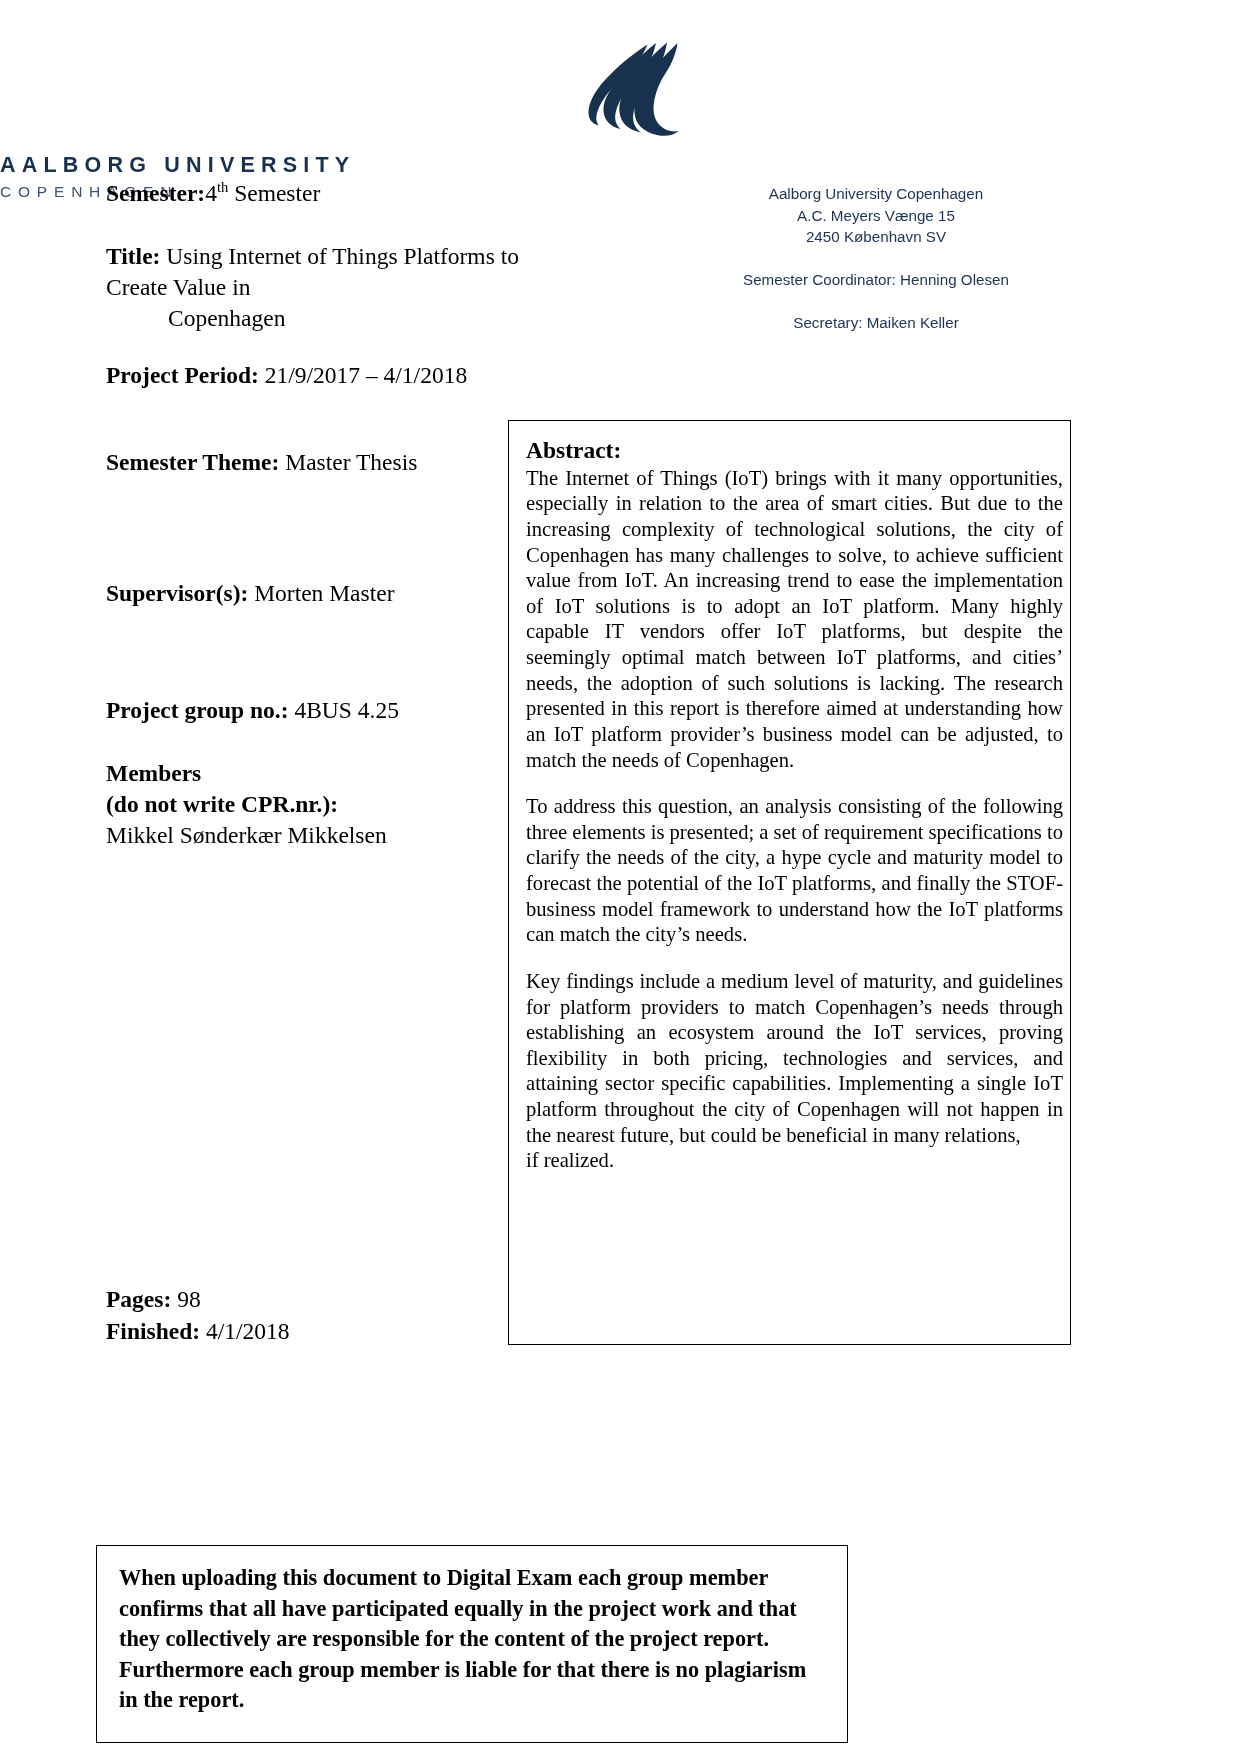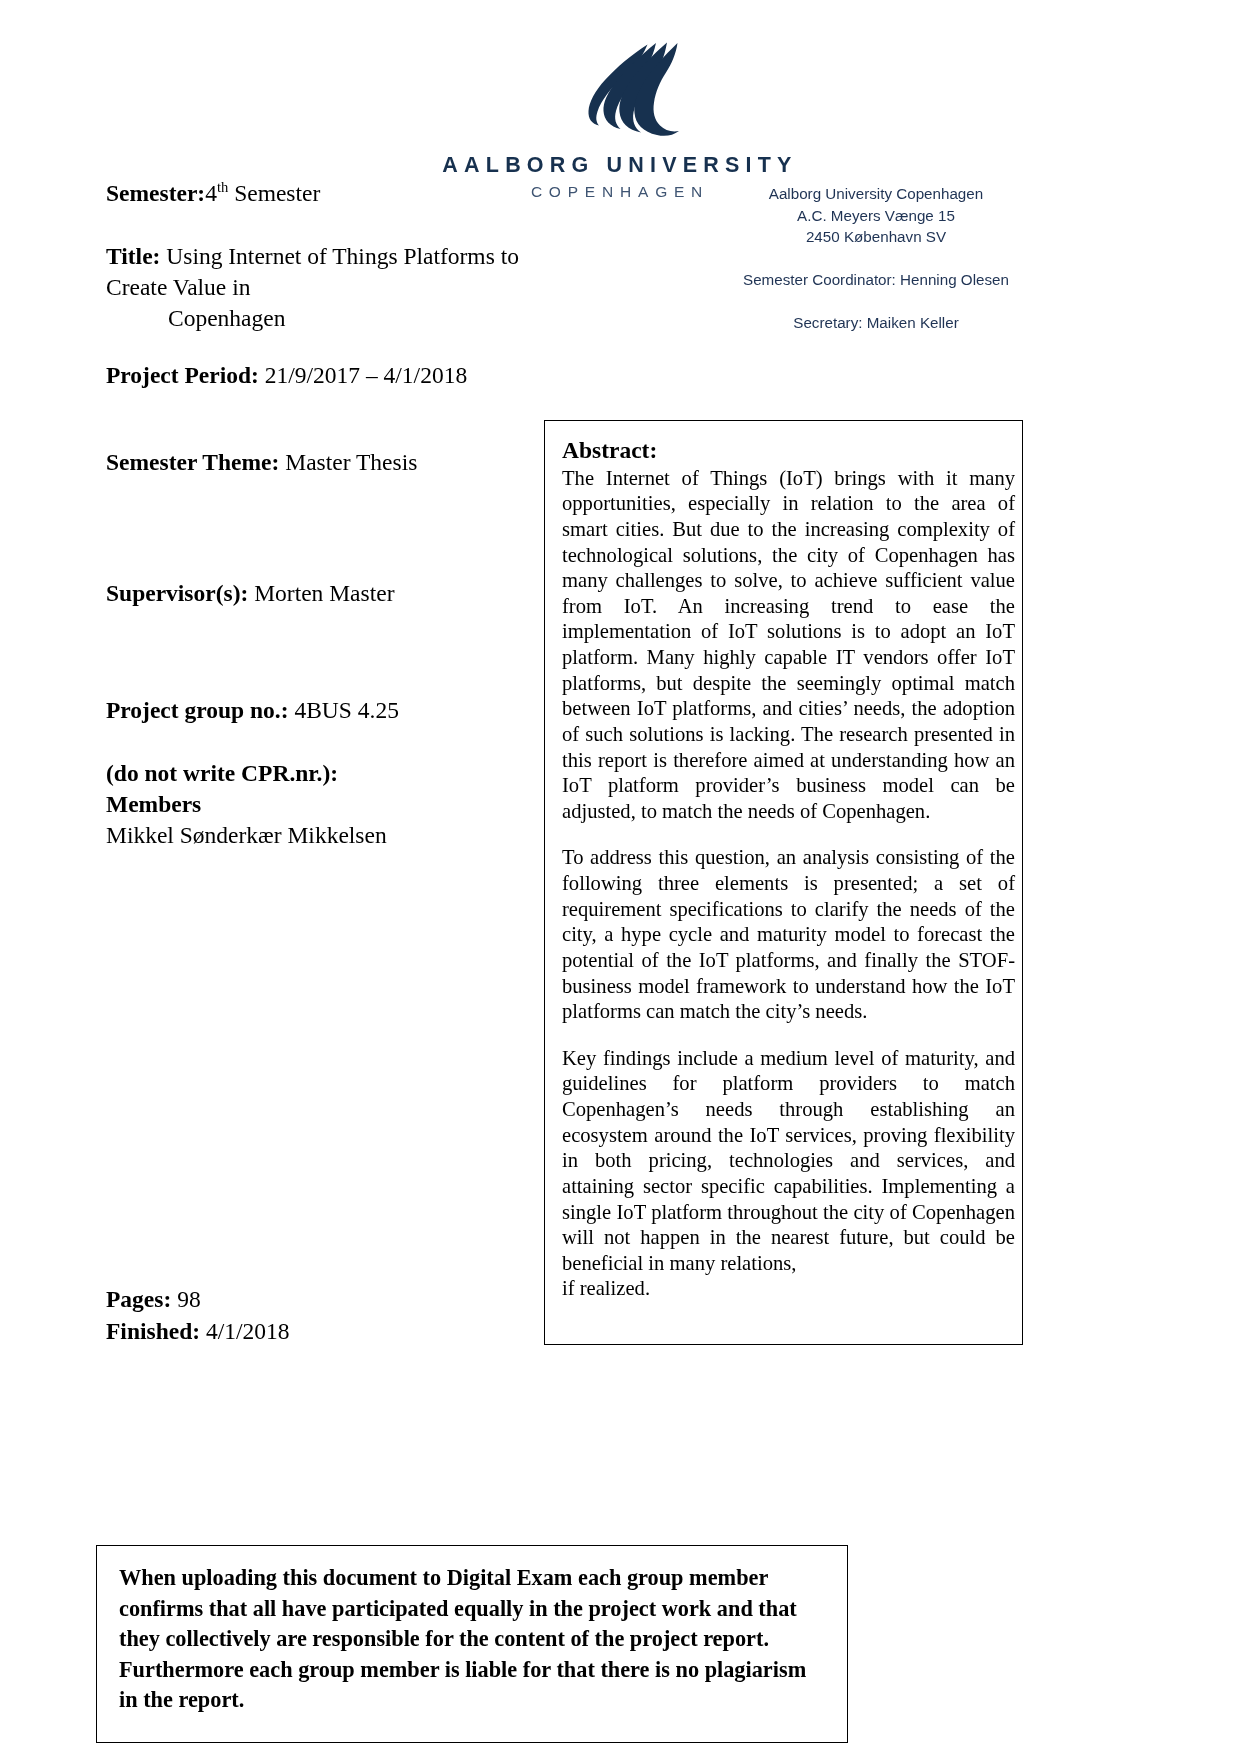--- a/index.html
+++ b/index.html
@@ -22,21 +22,20 @@
     height: 1755px;
     box-sizing: border-box;
   }
 
   
   .logo-block {
     position: absolute;
     top: 42px;
     left: 0;
     width: 1240px;
-    text-align: center;
   }
   .logo-mark {
     width: 130px;
     height: 98px;
     margin: 0 auto;
     display: block;
   }
   .logo-wordmark {
     margin-top: 14px;
     font-family: "Liberation Sans", "DejaVu Sans", sans-serif;
@@ -104,23 +103,23 @@
     line-height: 1.43;
     color: #1f3354;
     text-align: center;
   }
   .right-col .blk { margin-bottom: 21px; }
   .right-col .blk:last-child { margin-bottom: 2px; }
 
   
   .abstract-box {
     position: absolute;
-    left: 544px;
+    left: 508px;
     top: 420px;
-    width: 479px;
+    width: 563px;
     height: 925px;
     box-sizing: border-box;
     border: 1.4px solid #000000;
     padding: 16px 7px 10px 17px;
     overflow: hidden;
   }
   .abstract-title {
     font-size: 23.5px;
     font-weight: bold;
     line-height: 1.18;
@@ -204,22 +203,22 @@
 
     <div class="gap-86"></div>
 
     <div class="field">
       <b>Project group no.:</b><span> 4BUS 4.25</span>
     </div>
 
     <div class="gap-32"></div>
 
     <div class="field">
+      <div><b>Members</b></div>
       <div><b>(do not write CPR.nr.):</b></div>
-      <div><b>Members</b></div>
       <div>Mikkel Sønderkær Mikkelsen</div>
     </div>
 
   </div>
 
   <div class="left-bottom">
     <div class="field">
       <b>Pages:</b><span> 98</span>
     </div>
     <div class="field">

